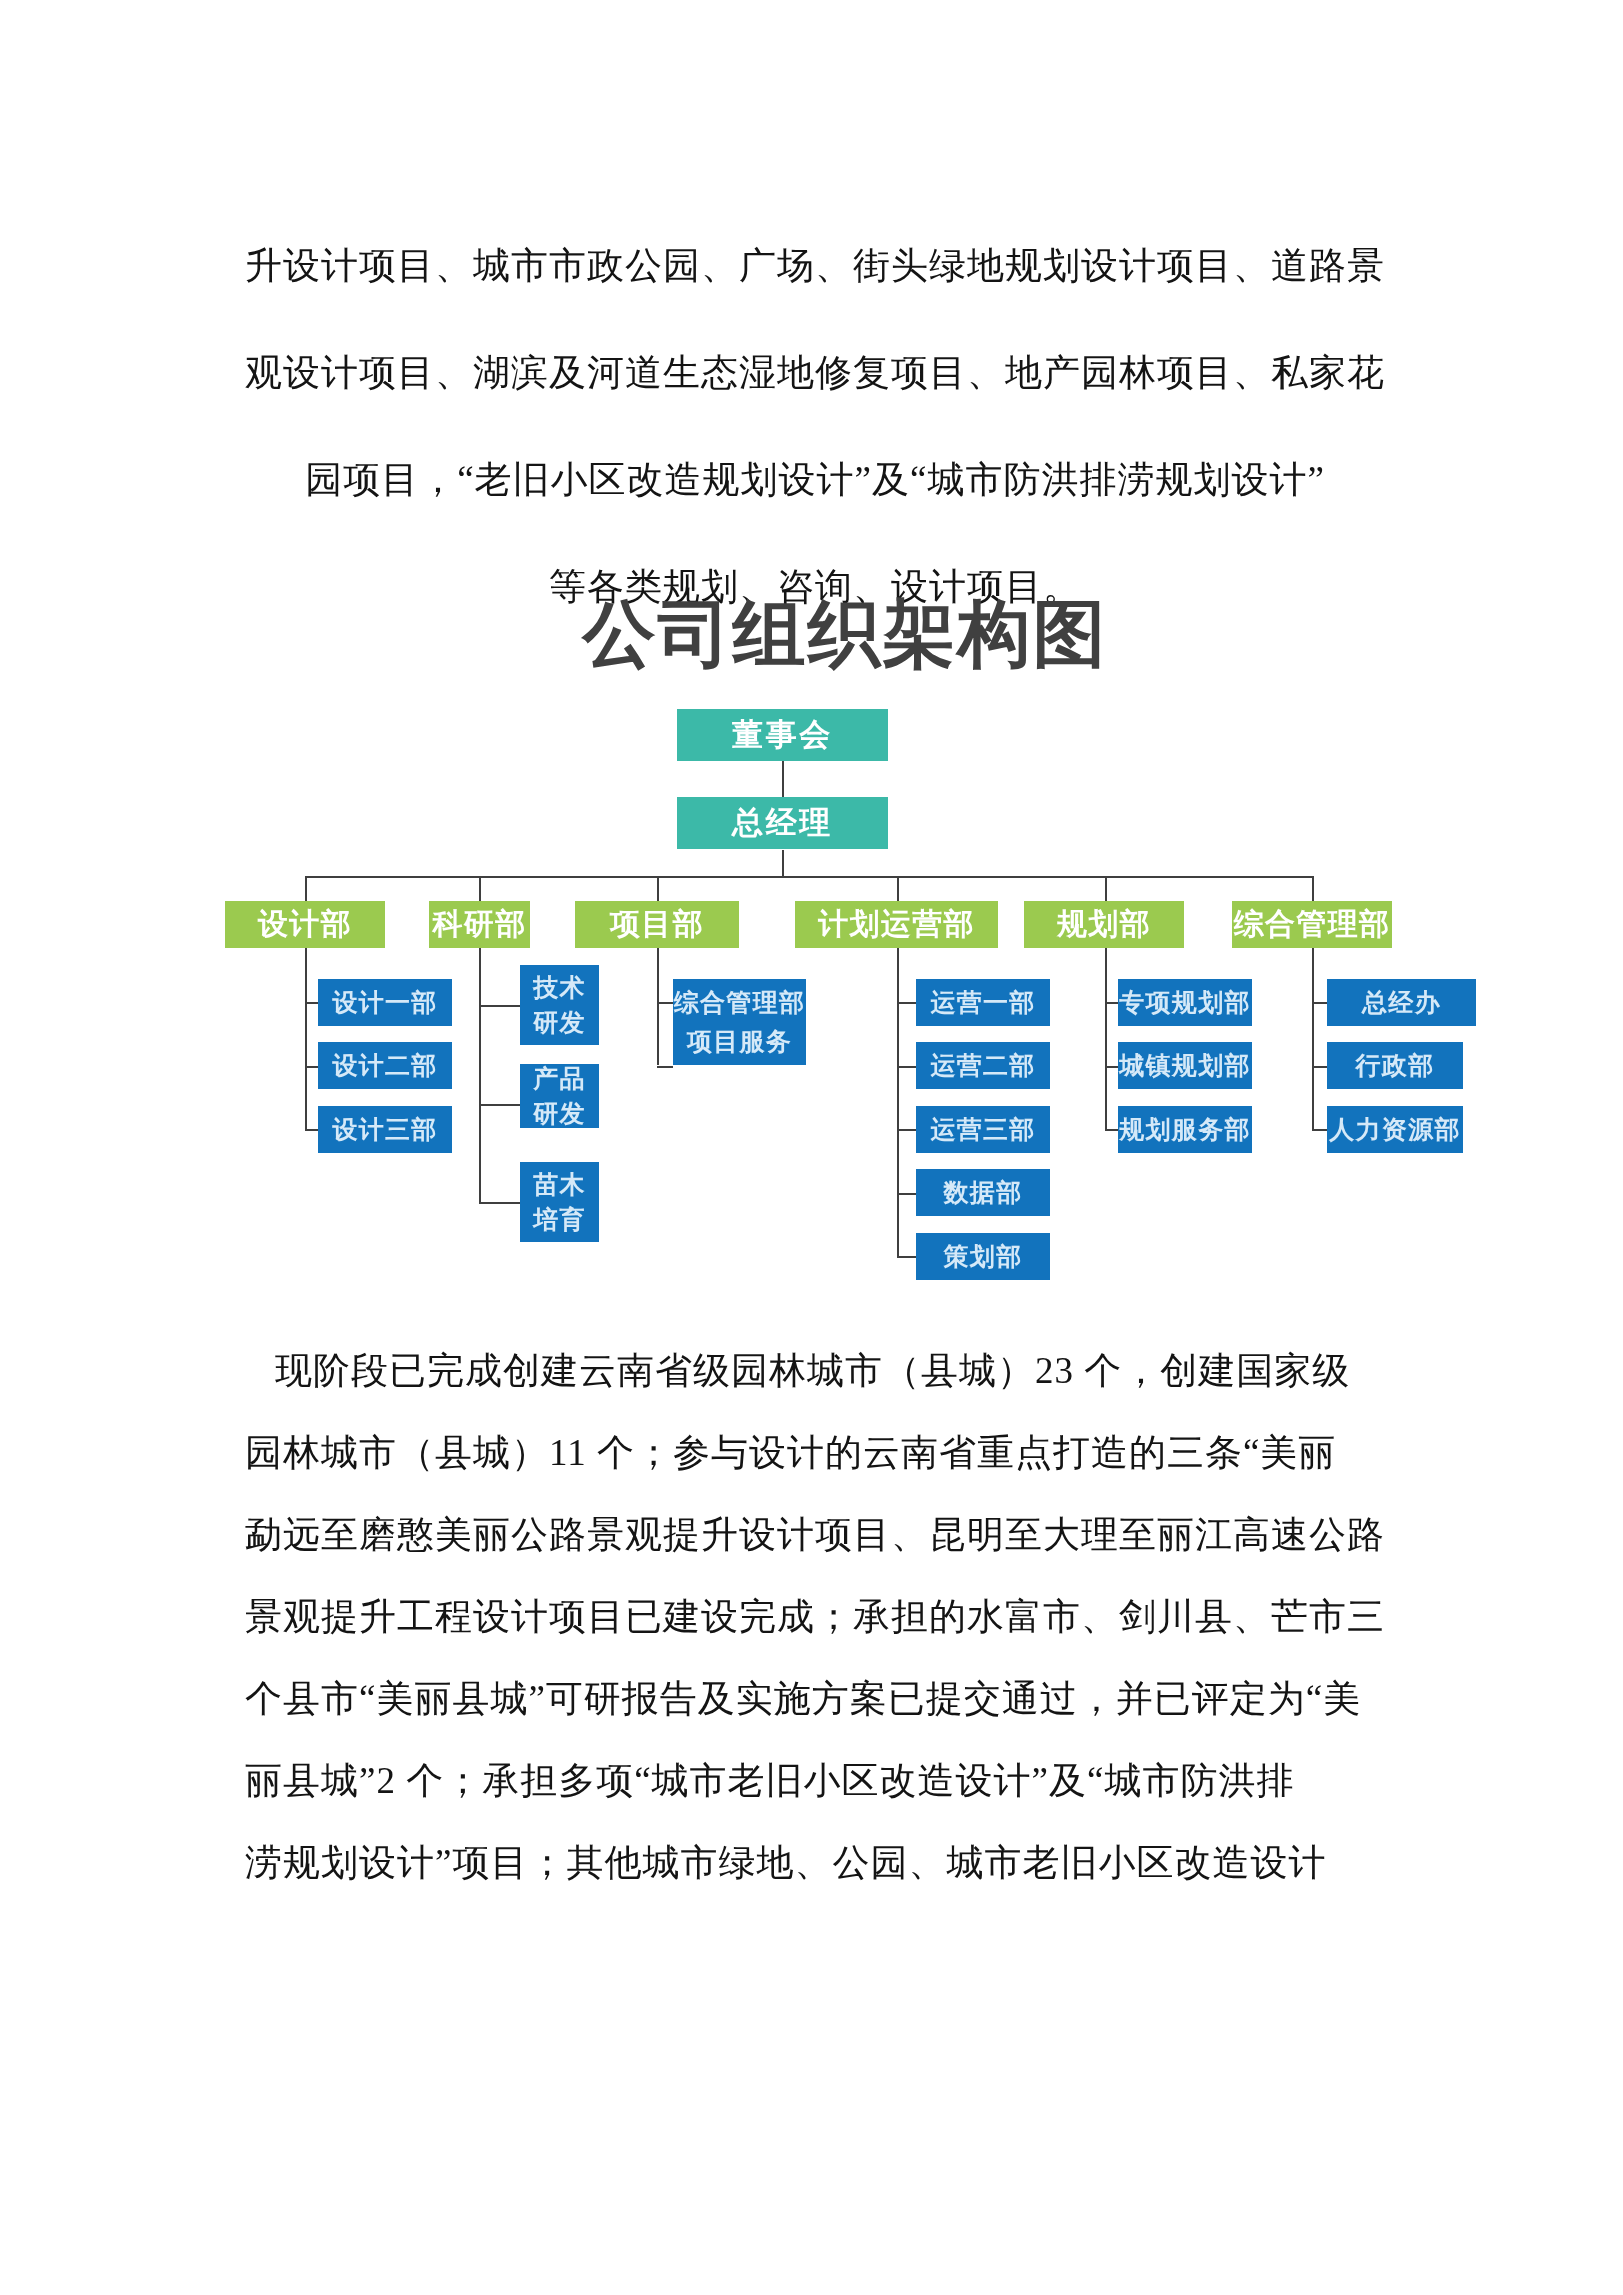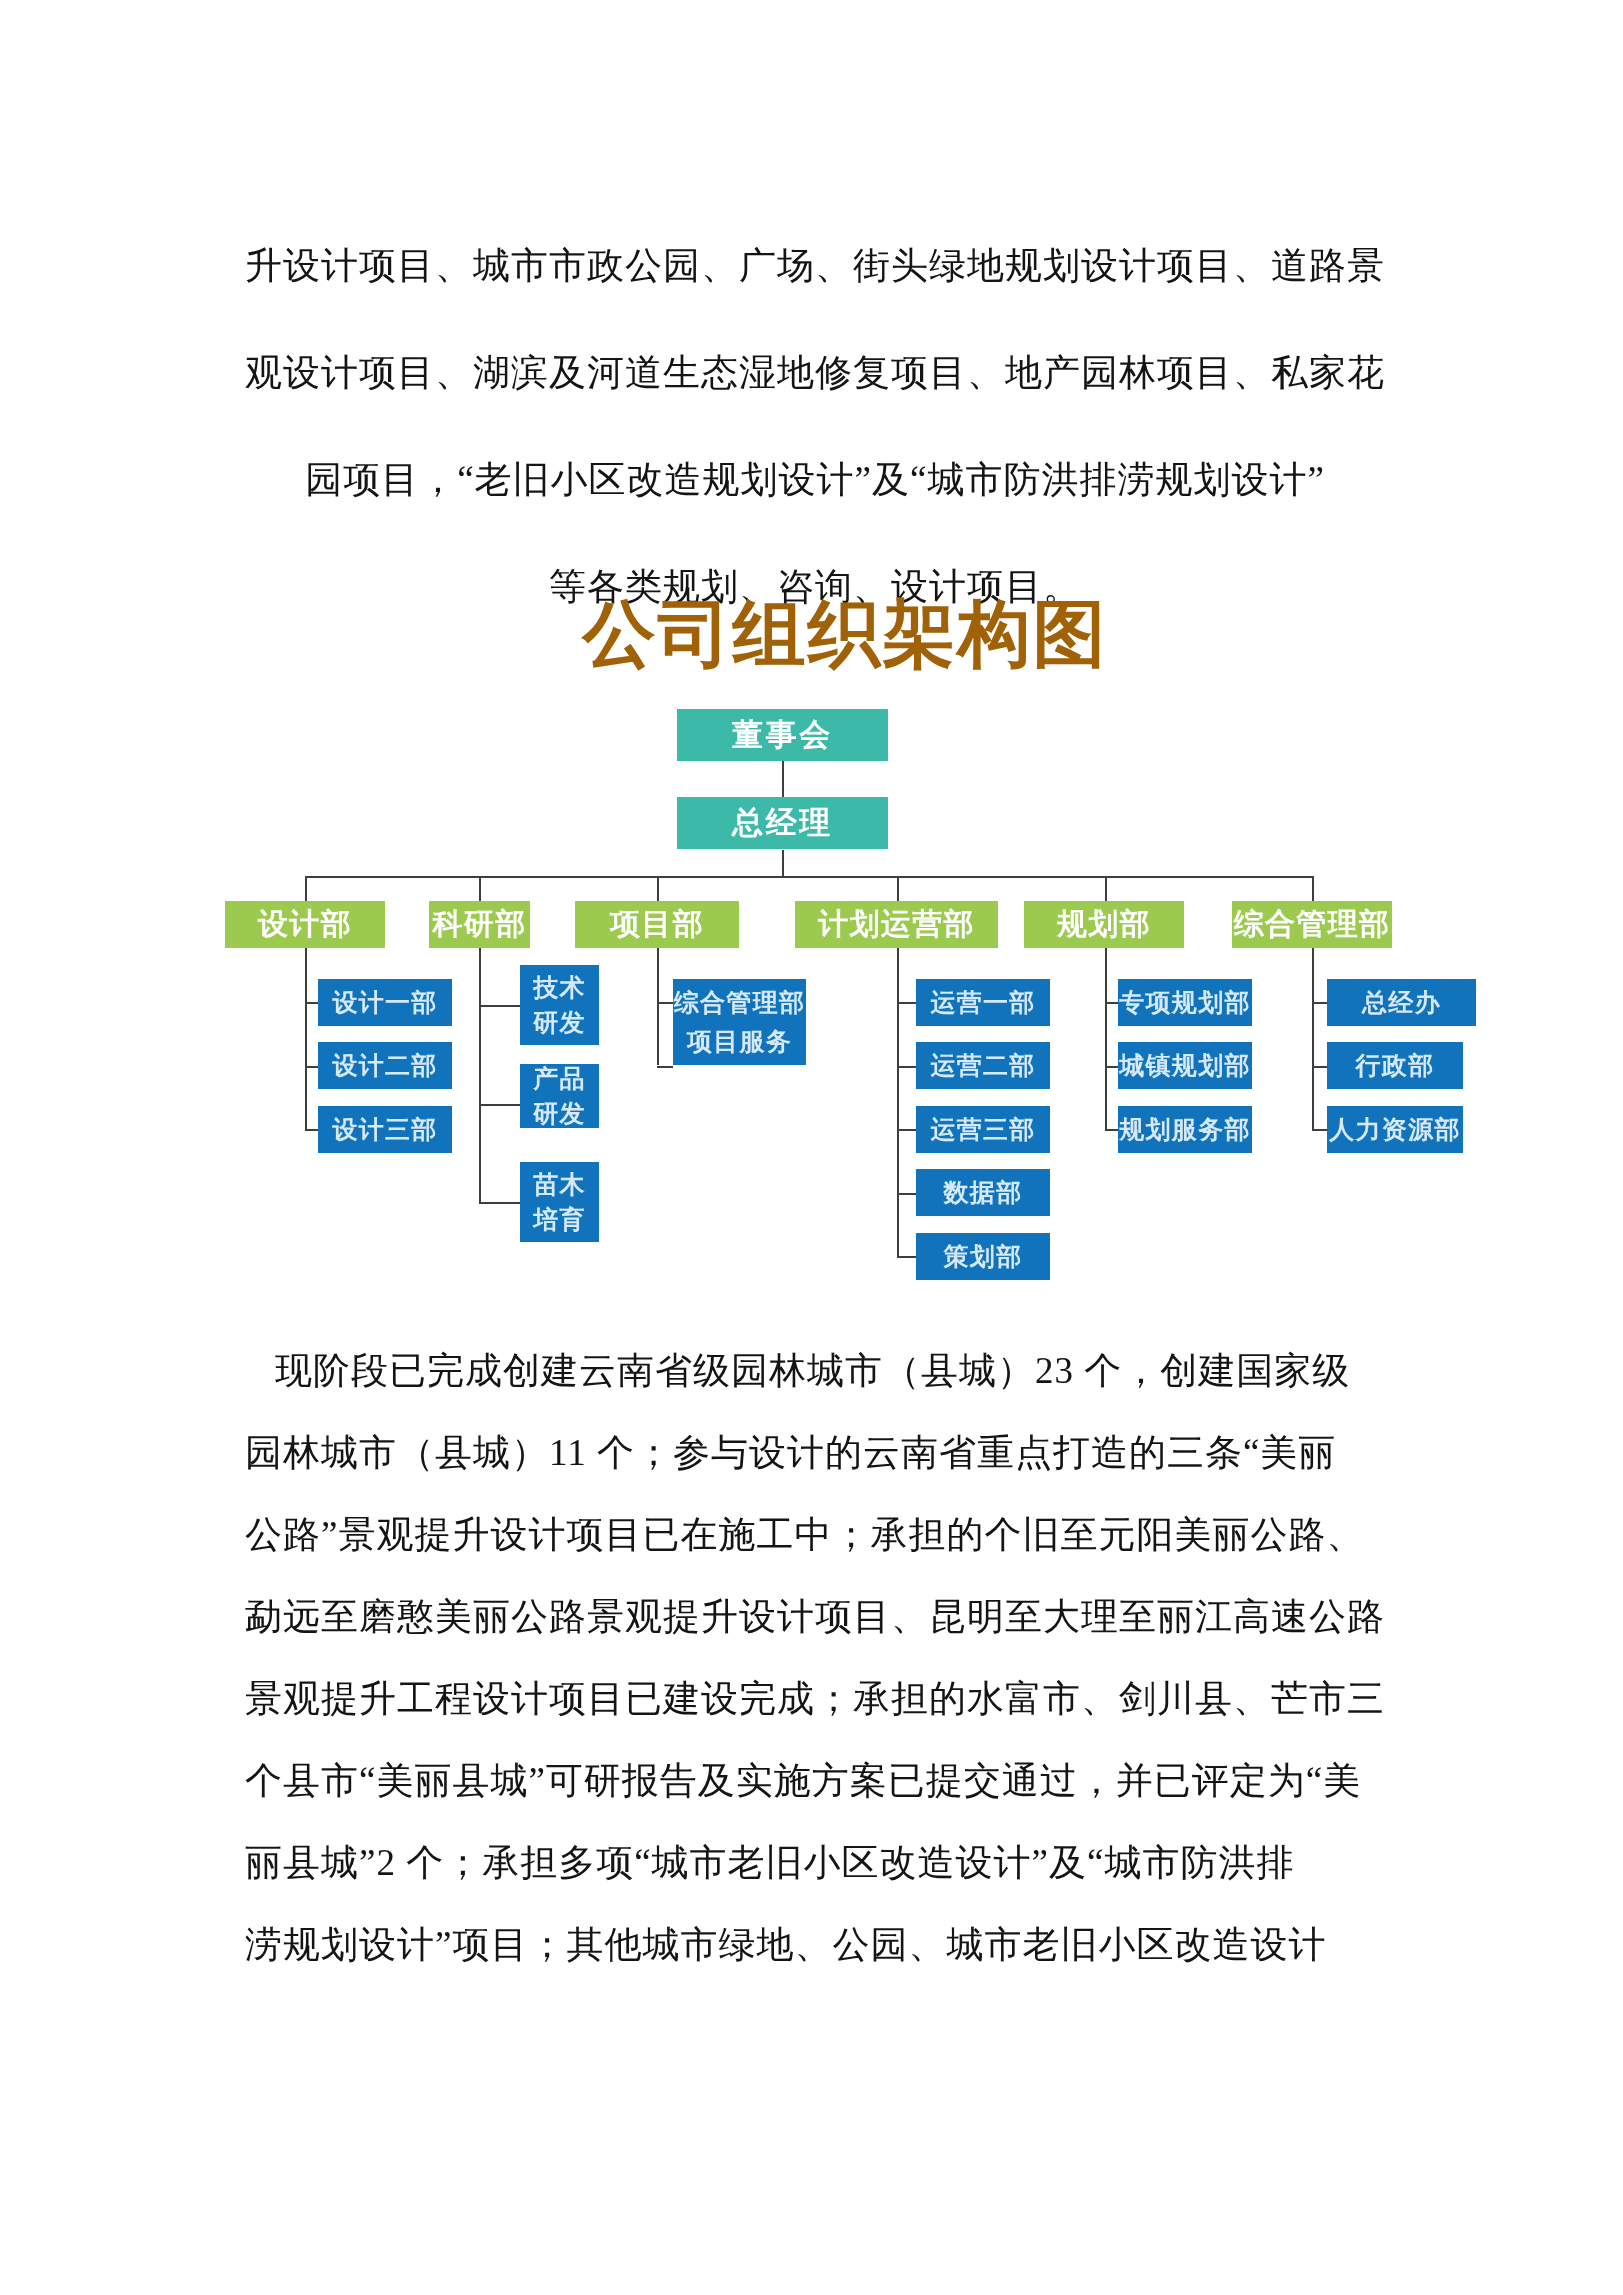--- a/index.html
+++ b/index.html
@@ -24,21 +24,21 @@
   .para-top .tline{height:107px;line-height:107px;}
   .para-bottom{top:1330px;}
   .para-bottom .tline{height:82px;line-height:82px;}
   .indent{padding-left:30px;}
   
   .chart-title{
     position:absolute;
     top:585px;left:295px;width:1100px;height:98px;
     line-height:98px;text-align:center;
     font-family:"Liberation Sans","DejaVu Sans",sans-serif;
-    font-weight:700;font-size:73px;color:#a16207;letter-spacing:2px;
+    font-weight:700;font-size:73px;color:#404040;letter-spacing:2px;
   }
   
   .box{
     position:absolute;
     display:flex;align-items:center;justify-content:center;
     font-family:"Liberation Sans","DejaVu Sans",sans-serif;
     font-weight:700;color:#ffffff;text-align:center;
   }
   .teal{background:#3cb9a8;font-size:31px;letter-spacing:2.6px;}
   .green{background:#9bca4f;font-size:30px;letter-spacing:1.3px;}
@@ -149,21 +149,20 @@
 
     <div class="box blue" style="left:1327px;top:979px;width:149px;height:47px">总经办</div>
     <div class="box blue" style="left:1327px;top:1042px;width:136px;height:47px">行政部</div>
     <div class="box blue" style="left:1327px;top:1106px;width:136px;height:47px">人力资源部</div>
 
   </div>
 
   <div class="para para-bottom">
     <div class="tline indent">现阶段已完成创建云南省级园林城市（县城）23 个，创建国家级</div>
     <div class="tline">园林城市（县城）11 个；参与设计的云南省重点打造的三条“美丽</div>
-    <div class="tline">公路”景观提升设计项目已在施工中；承担的个旧至元阳美丽公路、</div>
     <div class="tline">勐远至磨憨美丽公路景观提升设计项目、昆明至大理至丽江高速公路</div>
     <div class="tline">景观提升工程设计项目已建设完成；承担的水富市、剑川县、芒市三</div>
     <div class="tline">个县市“美丽县城”可研报告及实施方案已提交通过，并已评定为“美</div>
     <div class="tline">丽县城”2 个；承担多项“城市老旧小区改造设计”及“城市防洪排</div>
     <div class="tline">涝规划设计”项目；其他城市绿地、公园、城市老旧小区改造设计</div>
   </div>
 
 </div>
 
 

